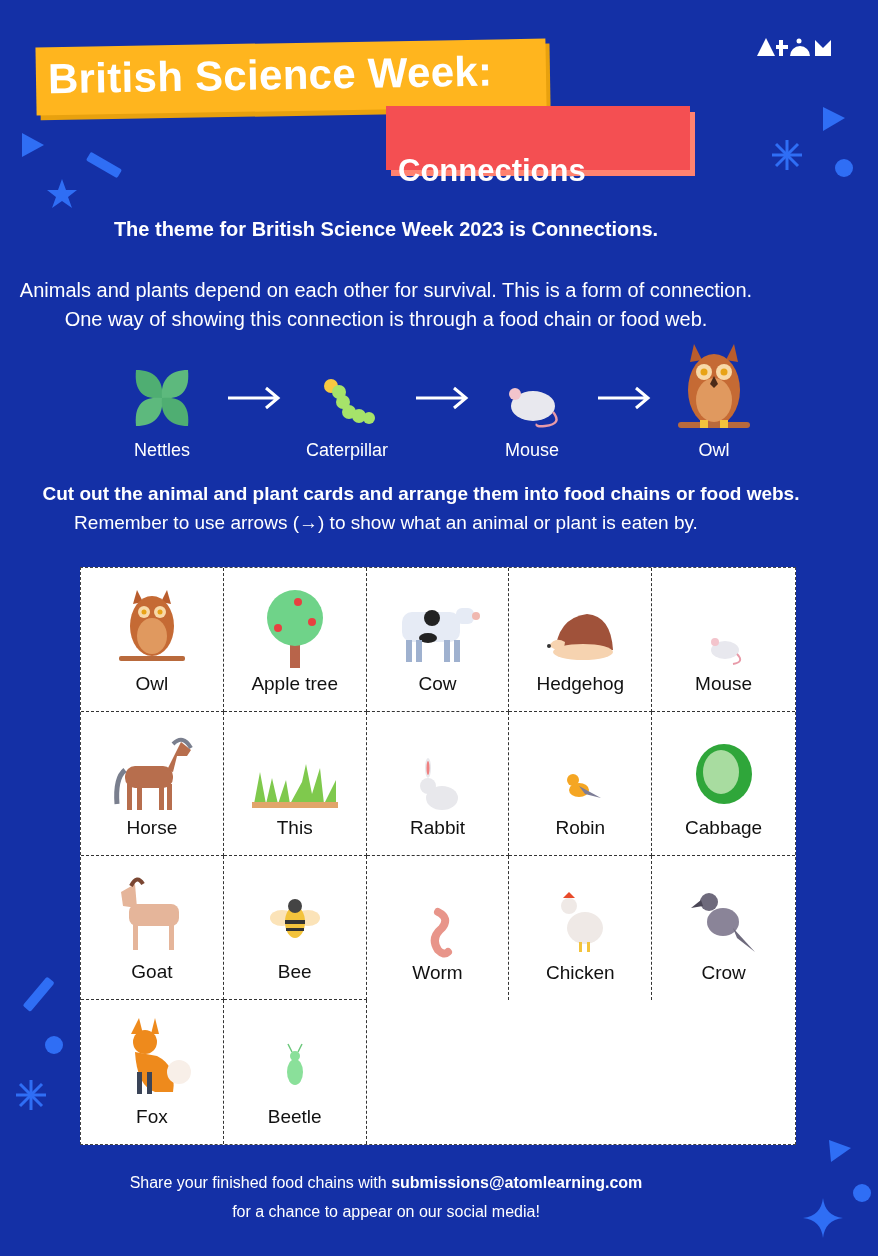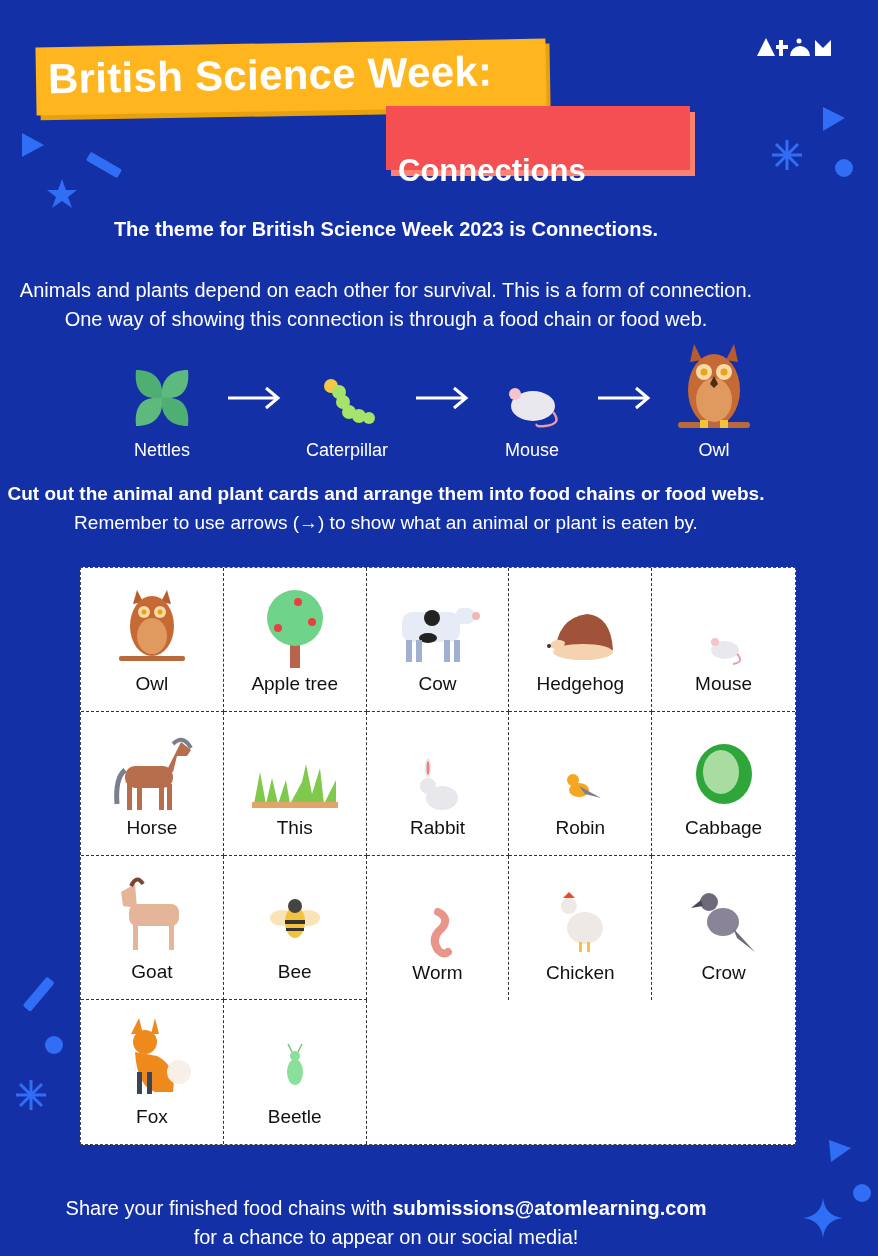--- a/index.html
+++ b/index.html
@@ -32,38 +32,38 @@
     font-size: 31px; font-weight: bold; color: #fff; white-space: nowrap; margin-top: 40px;
   }
   .logo { position: absolute; left: 757px; top: 36px; width: 84px; height: 22px; }
   .para { position: absolute; left: 0; width: 772px; text-align: center; }
   .theme { top: 218px; font-size: 20px; font-weight: bold; }
   .intro { top: 276px; font-size: 20px; line-height: 29px; }
   .chain { position: absolute; top: 338px; left: 0; width: 707px; height: 130px; }
   .chain-item { position: absolute; text-align: center; width: 120px; }
   .chain-item .lbl { position: absolute; top: 102px; left: 0; width: 120px; font-size: 18px; }
   .chain-arrow { position: absolute; top: 48px; width: 56px; height: 24px; }
-  .instr { top: 483px; font-size: 19px; font-weight: bold; }
+  .instr { top: 483px; font-size: 19px; font-weight: bold; margin-left: 35px; }
   .instr2 { top: 512px; font-size: 19px; }
   
   .grid {
     position: absolute; left: 80px; top: 567px; width: 716px; height: 578px;
     background: #fff;
     display: grid; grid-template-columns: repeat(5, 1fr); grid-template-rows: repeat(4, 1fr);
     border: 1px dashed #444;
   }
   .card {
     position: relative; border-right: 1.5px dashed #333; border-bottom: 1.5px dashed #333;
     display: flex; flex-direction: column; align-items: center;
   }
   .card:nth-child(5n) { border-right: none; }
   .card:nth-last-child(-n+5) { border-bottom: none; }
   .card .icon { position: absolute; top: 16px; left: 50%; transform: translateX(-50%); width: 90px; height: 86px; }
   .card .name { position: absolute; bottom: 16px; left: 0; width: 100%; text-align: center; font-size: 19px; color: #111; }
-  .share { top: 1194px; font-size: 20px; line-height: 29px; }
+  .share { top: 1168px; font-size: 16px; line-height: 29px; }
   .share b { font-weight: bold; }
 </style>
 </head>
 <body>
 
 <svg class="deco" style="left:22px;top:133px" width="24" height="26">
     <polygon points="0,0 22,12 0,24" fill="#2f6ef5"></polygon>
   </svg>
 <svg class="deco" style="left:86px;top:150px" width="40" height="30">
     <rect x="0" y="10" width="36" height="10" rx="2" fill="#2f6ef5" transform="rotate(30 18 15)"></rect>

